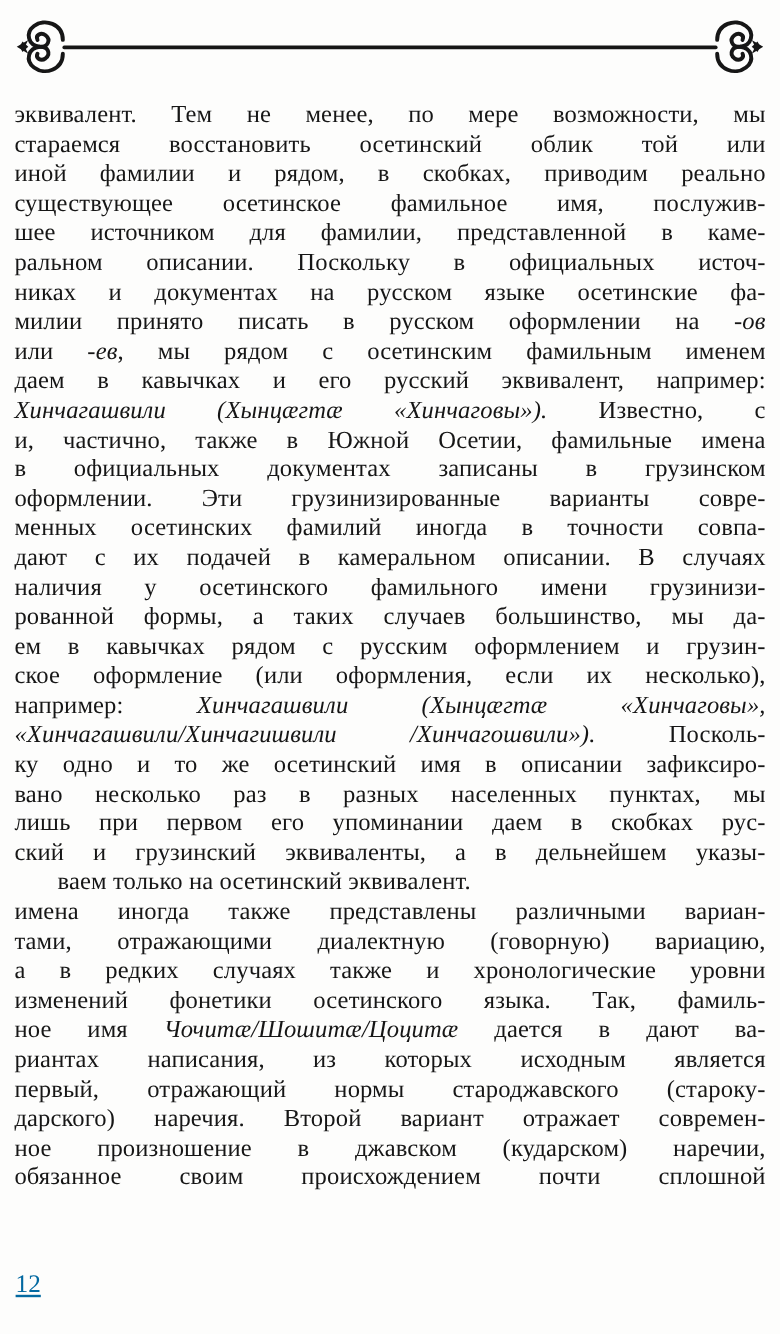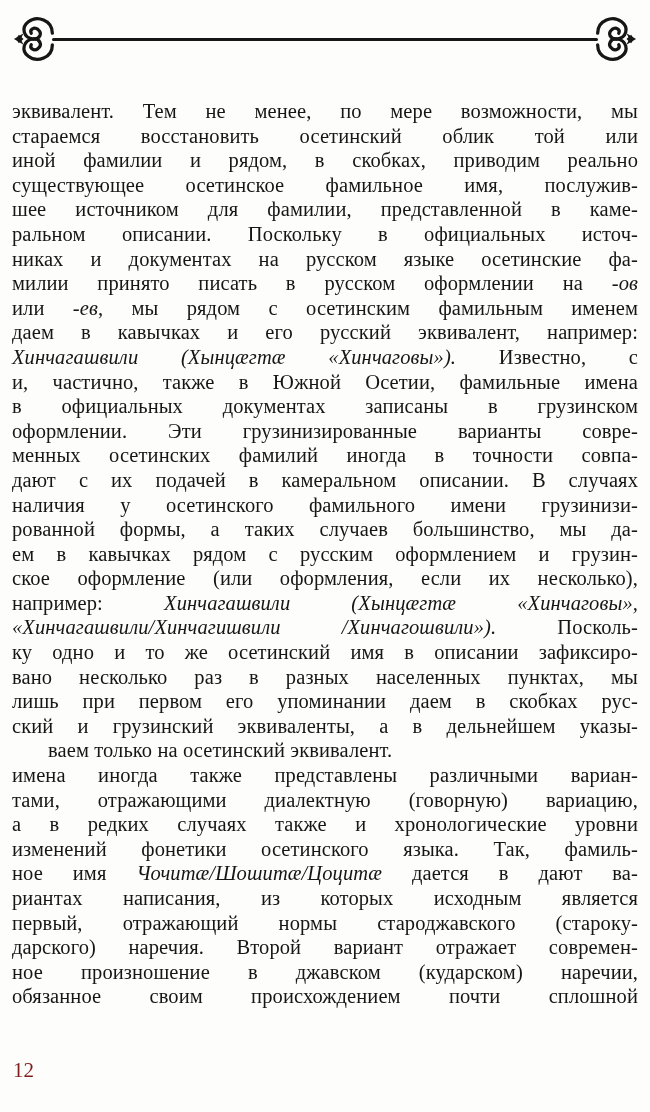--- a/index.html
+++ b/index.html
@@ -32,21 +32,21 @@
   .rule {
     flex: 1 1 auto;
     height: 3px;
     background: #161616;
     margin: 0 -9px;
     border-radius: 2px;
   }
   
   .text-block {
     position: absolute;
-    top: 99px;
+    top: 84px;
     left: 12px;
     width: 626px;
     font-size: 20.5px;
     line-height: 24.6px;
     letter-spacing: 0.1px;
   }
   .line {
     text-align: justify;
     text-align-last: justify;
     white-space: normal;
@@ -55,21 +55,22 @@
   }
   .line.end { text-align-last: left; margin-left: 36px; }
   .line.indent { text-indent: 30px; }
   .it { font-style: italic; }
   
   .page-number {
     position: absolute;
     left: 13px;
     top: 1058px;
     font-size: 21px;
-    color: #7f1d1d;
+    color: #0369a1;
+    text-decoration: underline;
   }
 </style>
 </head>
 <body>
 
 <div class="page">
 
   <div class="ornament-band">
     <svg class="scroll-left" width="48" height="52" viewBox="0 0 50 52" aria-hidden="true">
       <g fill="none" stroke="#161616" stroke-width="3.4" stroke-linecap="round">

